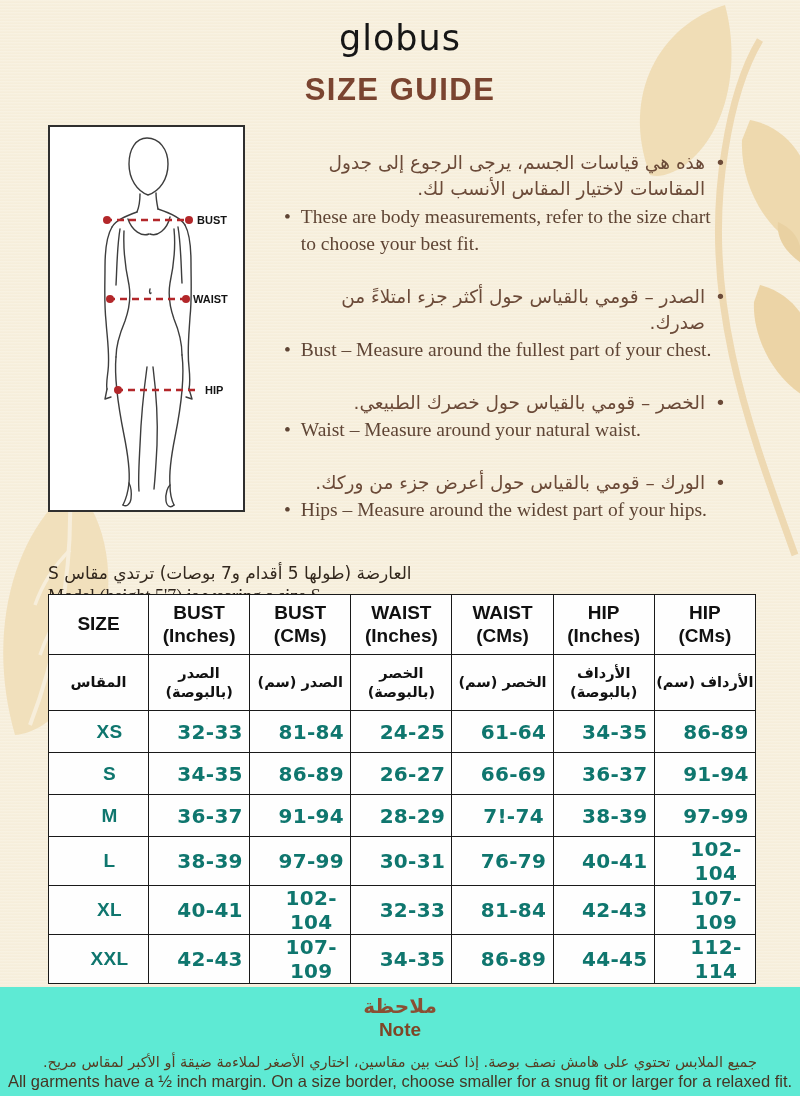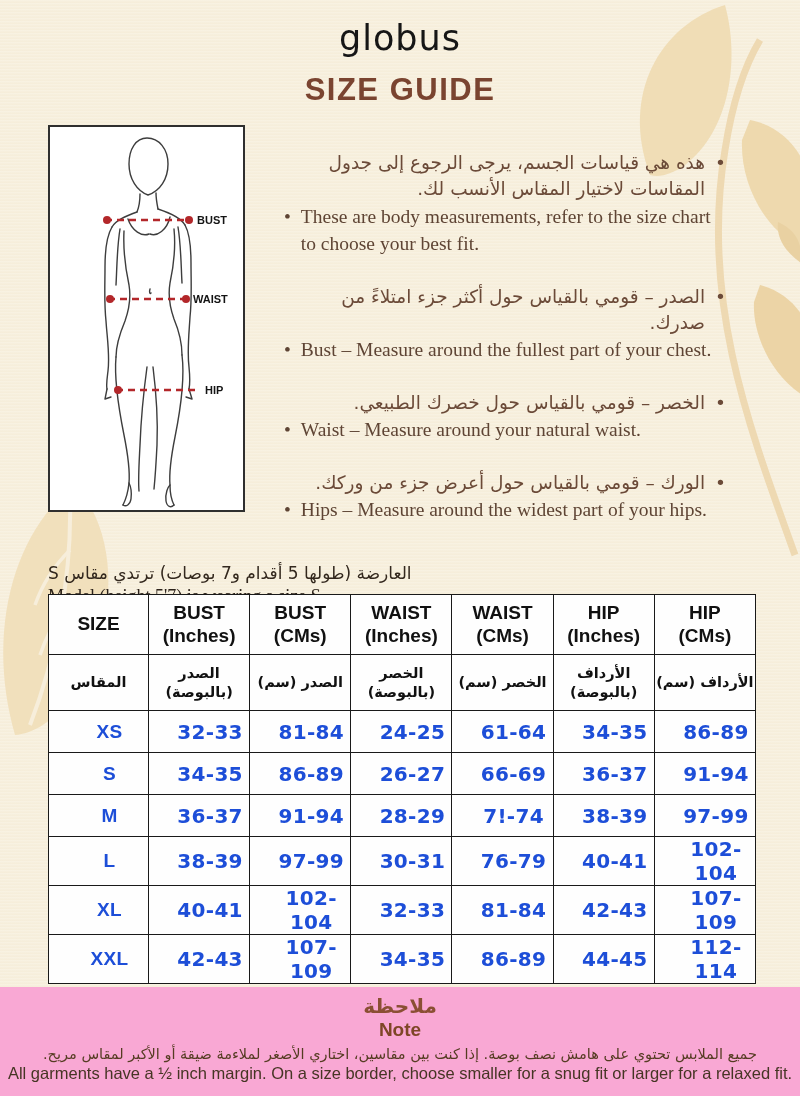--- a/index.html
+++ b/index.html
@@ -70,42 +70,42 @@
   tr.r-en td .h2:empty { display:none; }
   tr.r-ar td {
     height:56px; direction:rtl;
     font-family:"DejaVu Sans", sans-serif;
     font-weight:bold; font-size:14.5px; color:#111;
   }
   tr.r-ar td span { display:block; line-height:1.3; }
   tr.r-ar td .h2:empty { display:none; }
   tr.r-data td {
     height:42px; font-size:20px; font-weight:600;
-    font-family:"DejaVu Sans", sans-serif; color:#1d4ed8;
+    font-family:"DejaVu Sans", sans-serif; color:#0f766e;
     letter-spacing:0.3px;
     padding-left:22px;
   }
   tr.r-data td.size-col {
     font-family:"Liberation Sans", sans-serif;
     font-weight:bold; font-size:19px;
   }
 
   .note-band {
     left:0; top:987px; width:800px; height:109px;
-    background:#f9a8d4; text-align:center; padding-top:7px;
+    background:#5eead4; text-align:center; padding-top:7px;
   }
   .note-title-ar {
     font-family:"DejaVu Sans", sans-serif;
     font-size:20px; font-weight:bold; color:#8a4f33;
   }
   .note-title-en { font-size:19px; font-weight:bold; color:#7e4626; margin-top:1px; }
   .note-body-ar {
     direction:rtl;
     font-family:"DejaVu Sans", sans-serif;
-    font-size:14.5px; color:#553c22; margin-top:5px;
+    font-size:14.5px; color:#553c22; margin-top:13px;
   }
   .note-body-en { font-size:16.5px; color:#463524; margin-top:2px; }
 </style>
 </head>
 <body>
 
 <svg class="decor" style="right:0; top:0;" width="210" height="560" viewBox="0 0 210 560">
   <path d="M205,555 C160,430 110,300 135,150 C142,105 152,70 170,40" stroke="#eed9b2" stroke-width="7" fill="none"></path>
   <path d="M60,175 C30,95 70,25 135,5 C150,60 140,130 95,165 C82,174 70,178 60,175 Z" fill="#f0ddb6"></path>
   <path d="M160,120 C212,130 236,190 222,252 C176,236 150,185 152,140 Z" fill="#eed9ae"></path>

